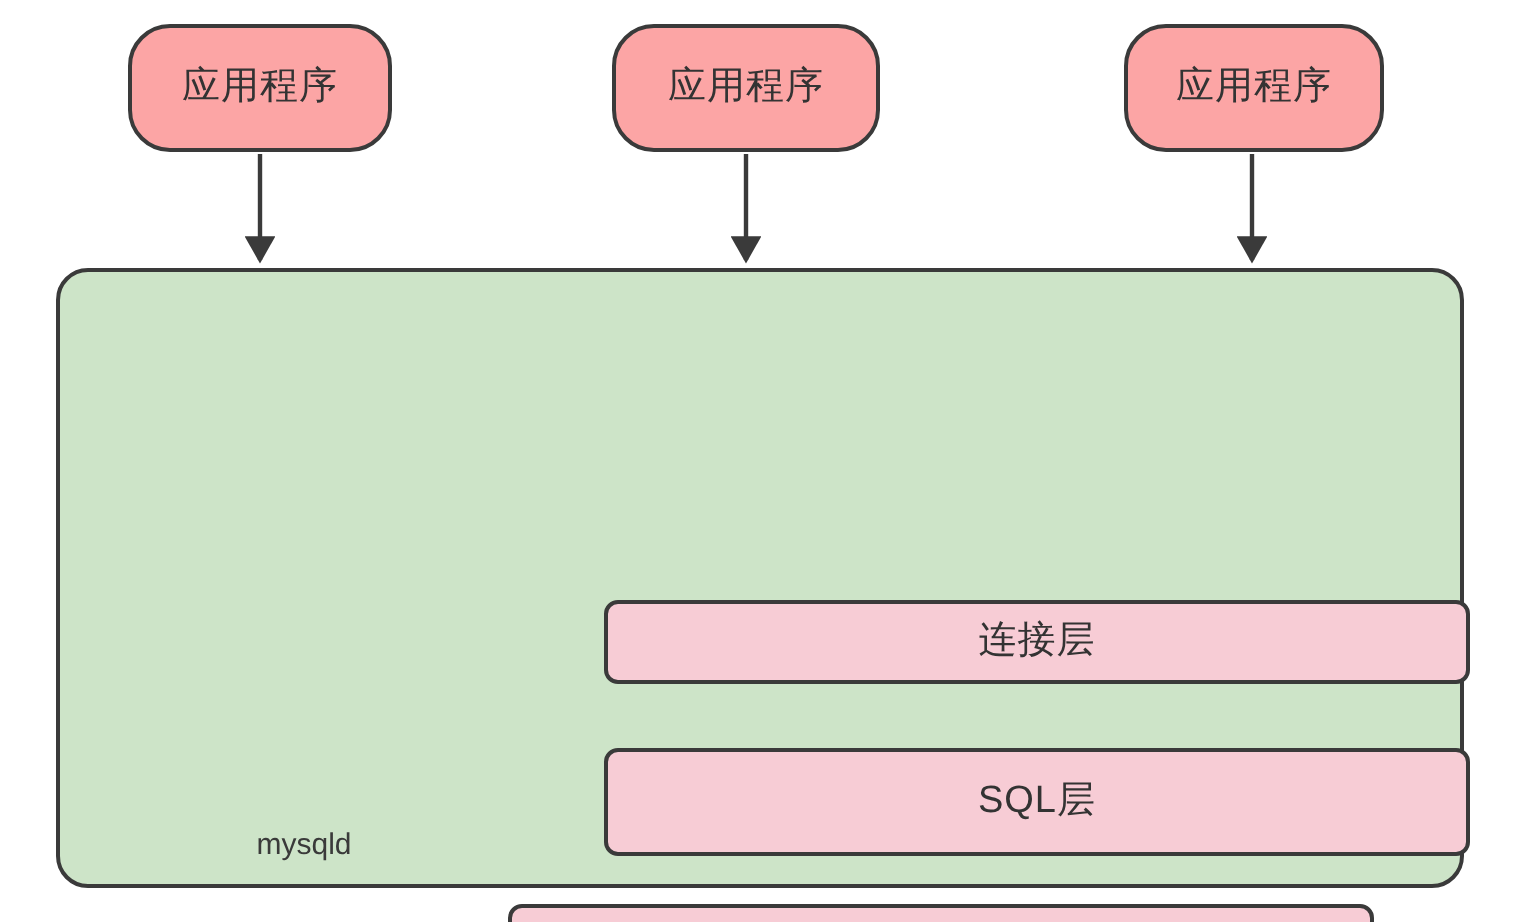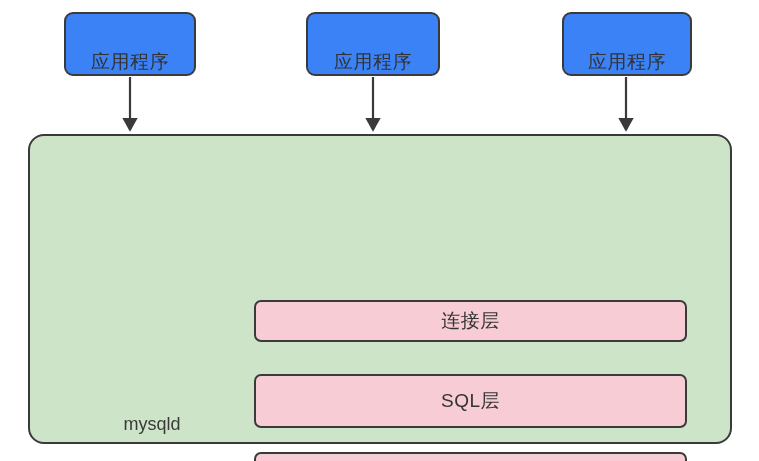--- a/index.html
+++ b/index.html
@@ -26,54 +26,54 @@
     position: absolute;
     box-sizing: border-box;
     border: 2px solid #3a3a3a;
     display: flex;
     align-items: center;
     justify-content: center;
     text-align: center;
     line-height: 1.2;
   }
   .app-box {
-    background: #3b82f6;
-    border-radius: 9px;
+    background: #fca5a5;
+    border-radius: 21px;
     font-size: 19px;
     letter-spacing: 0.5px;
-    align-items: flex-end;
   }
   .app-box-1 { left: 64px;  top: 12px; width: 132px; height: 64px; }
   .app-box-2 { left: 306px; top: 12px; width: 134px; height: 64px; }
   .app-box-3 { left: 562px; top: 12px; width: 130px; height: 64px; }
 
   .mysqld-container {
     left: 28px;
     top: 134px;
     width: 704px;
     height: 310px;
     background: #cde4c8;
     border-radius: 16px;
     display: block;
   }
   .mysqld-label {
     position: absolute;
     left: 62px;
     top: 278px;
     width: 120px;
-    font-size: 18px;
+    font-size: 15px;
     text-align: center;
     color: #3a3a3a;
   }
 
   .layer-box {
     background: #f7ccd5;
     border-radius: 7px;
     font-size: 19px;
     letter-spacing: 0.5px;
+    margin-left: 48px;
   }
   .connection-layer { left: 224px; top: 164px; width: 433px; height: 42px; }
   .sql-layer        { left: 224px; top: 238px; width: 433px; height: 54px; }
 
   .storage-layer {
     left: 224px;
     top: 316px;
     width: 433px;
     height: 112px;
     background: #f7ccd5;

